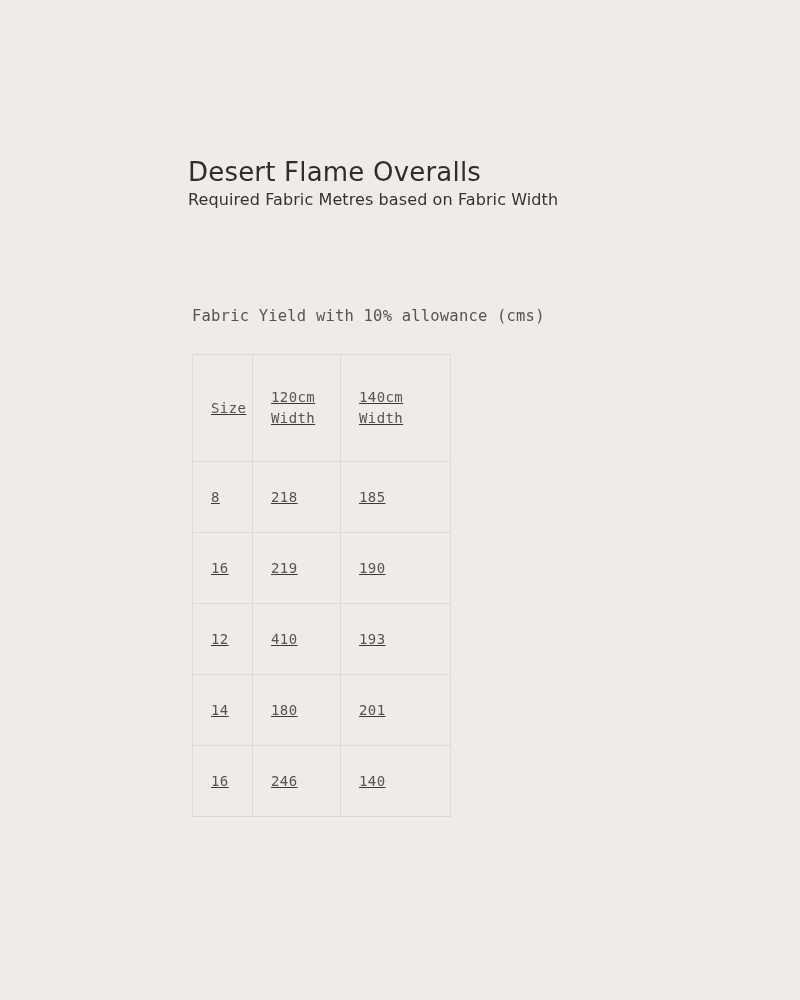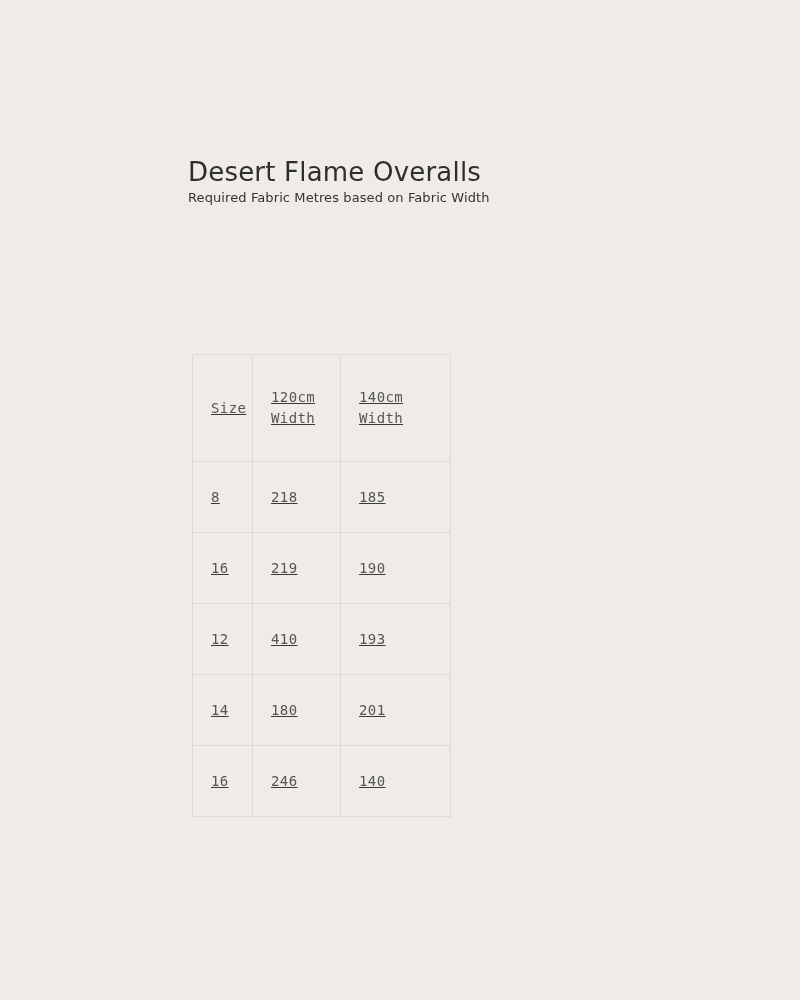--- a/index.html
+++ b/index.html
@@ -28,21 +28,21 @@
     font-size: 26px;
     font-weight: 400;
     letter-spacing: 0.2px;
     color: #2e2e2c;
     font-family: "DejaVu Sans", sans-serif;
   }
   .subtitle {
     position: absolute;
     left: 188px;
     top: 190px;
-    font-size: 13px;
+    font-size: 16px;
     font-weight: 400;
     letter-spacing: 0.1px;
     color: #34342f;
     font-family: "DejaVu Sans", sans-serif;
   }
   .table-caption {
     position: absolute;
     left: 192px;
     top: 307px;
     font-size: 15.5px;
@@ -89,20 +89,21 @@
 </style>
 </head>
 <body>
 
 <div class="page">
 
   <h1 class="title">Desert Flame Overalls</h1>
 
   <div class="subtitle">Required Fabric Metres based on Fabric Width</div>
 
+  <div class="table-caption">Fabric Yield with 10% allowance (cms)</div>
 
   <table class="yield-table">
     <colgroup>
       <col class="c0">
       <col class="c1">
       <col class="c2">
     </colgroup>
     <thead>
       <tr>
         <th>Size</th>

